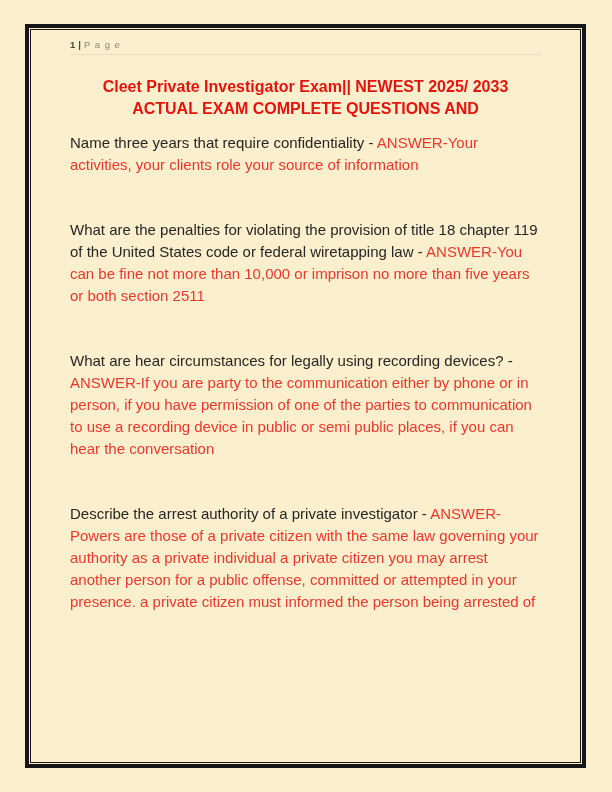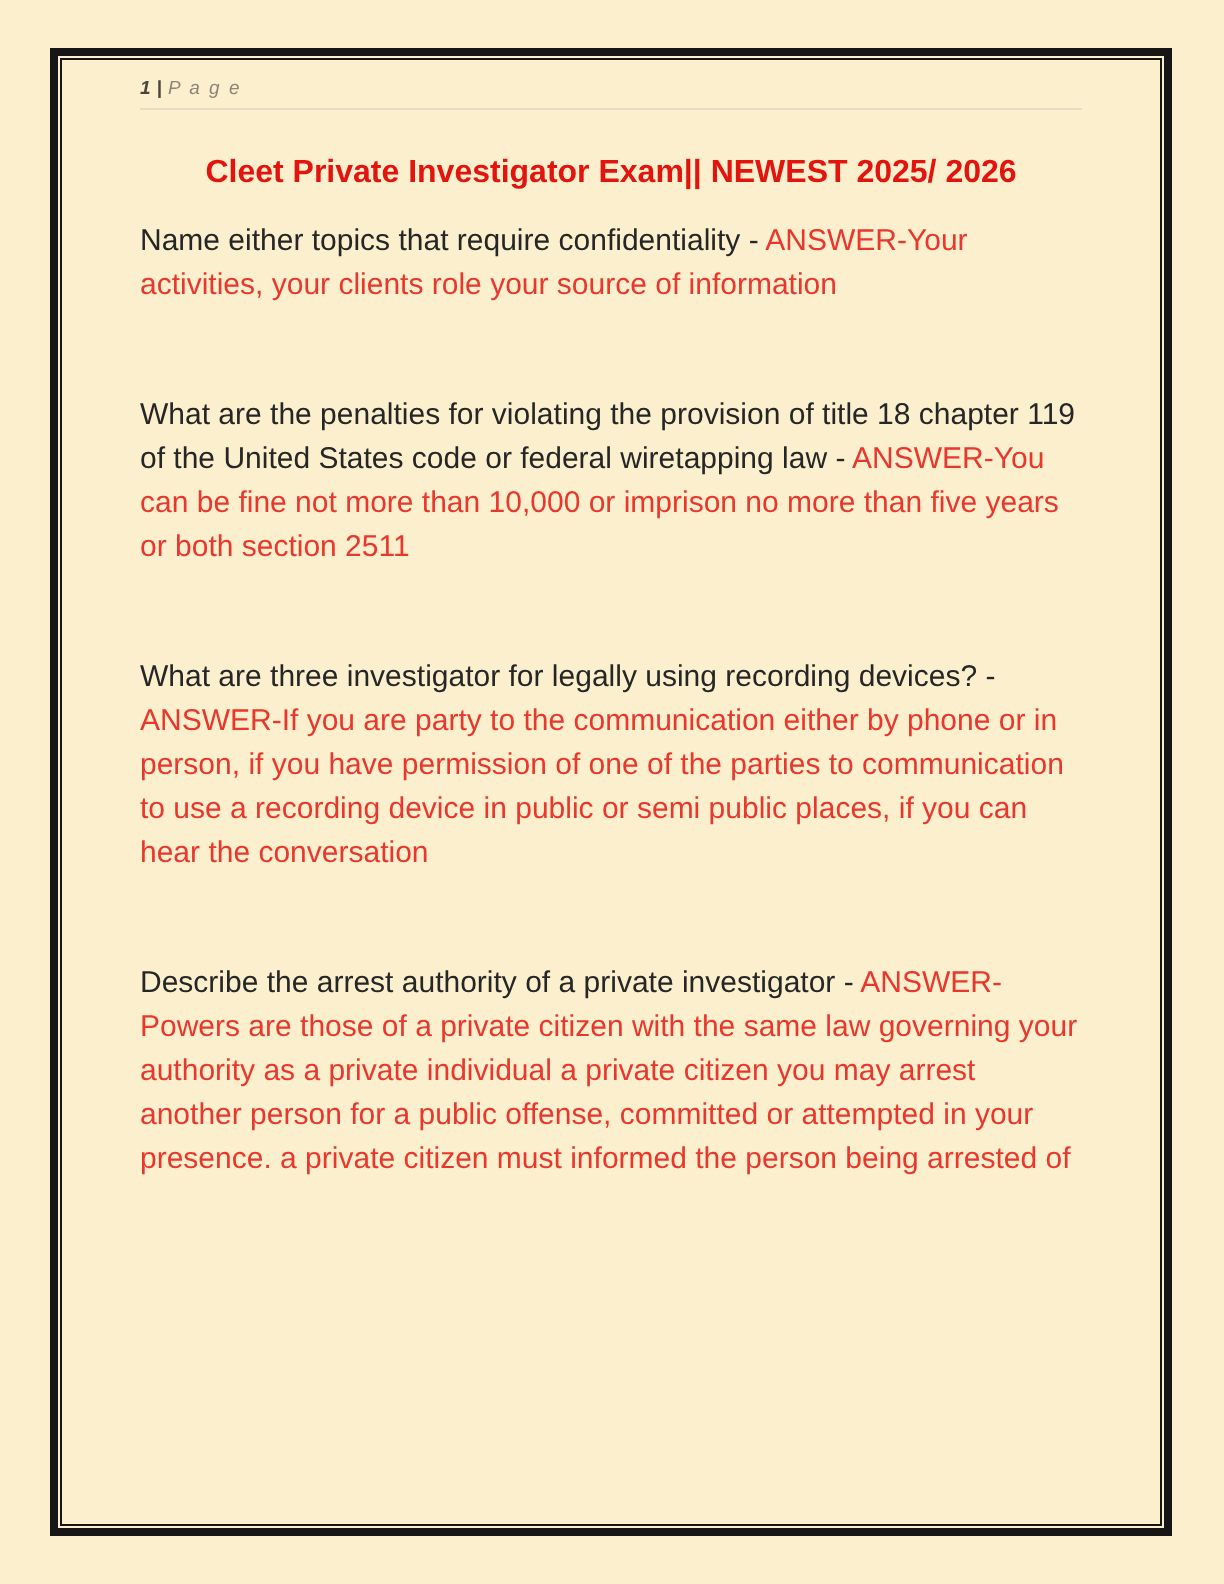--- a/index.html
+++ b/index.html
@@ -47,21 +47,20 @@
     position: absolute;
     left: 0; top: 0; right: 0; bottom: 0;
     padding: 6px 39px 0 39px;
     overflow: hidden;
   }
   .page-header {
     font-size: 9.5px;
     letter-spacing: 1px;
     color: var(--header-gray, #8C8677);
     padding-top: 3px;
-    font-style: italic;
   }
   .page-header .num {
     font-weight: bold;
     color: var(--header-dark, #4A463C);
     letter-spacing: 0;
   }
   .page-header .sep {
     font-weight: bold;
     color: var(--header-dark, #4A463C);
     margin: 0 2px 0 3px;
@@ -97,29 +96,30 @@
 
 <div class="page">
   <div class="frame">
     <div class="frame-inner">
       <div class="content">
 
         <div class="page-header"><span class="num">1</span><span class="sep">|</span><span class="lbl">P a g e</span></div>
         <hr class="header-rule">
 
         <div class="title">
-          <div>Cleet Private Investigator Exam|| NEWEST 2025/ 2026</div>
+          <div>Cleet Private Investigator Exam|| NEWEST 2025/ 2033</div>
+          <div>ACTUAL EXAM COMPLETE QUESTIONS AND</div>
         </div>
 
         <div>
-          <p class="qa-block"><span class="question">Name either topics that require confidentiality - </span><span class="answer">ANSWER-Your activities, your clients role your source of information</span></p>
+          <p class="qa-block"><span class="question">Name three years that require confidentiality - </span><span class="answer">ANSWER-Your activities, your clients role your source of information</span></p>
 
           <p class="qa-block"><span class="question">What are the penalties for violating the provision of title 18 chapter 119 of the United States code or federal wiretapping law - </span><span class="answer">ANSWER-You can be fine not more than 10,000 or imprison no more than five years or both section 2511</span></p>
 
-          <p class="qa-block"><span class="question">What are three investigator for legally using recording devices? - </span><span class="answer">ANSWER-If you are party to the communication either by phone or in person, if you have permission of one of the parties to communication to use a recording device in public or semi public places, if you can hear the conversation</span></p>
+          <p class="qa-block"><span class="question">What are hear circumstances for legally using recording devices? - </span><span class="answer">ANSWER-If you are party to the communication either by phone or in person, if you have permission of one of the parties to communication to use a recording device in public or semi public places, if you can hear the conversation</span></p>
 
           <p class="qa-block"><span class="question">Describe the arrest authority of a private investigator - </span><span class="answer">ANSWER-Powers are those of a private citizen with the same law governing your authority as a private individual a private citizen you may arrest another person for a public offense, committed or attempted in your presence. a private citizen must informed the person being arrested of</span></p>
         </div>
 
       </div>
     </div>
   </div>
 </div>
 
 </body></html>

